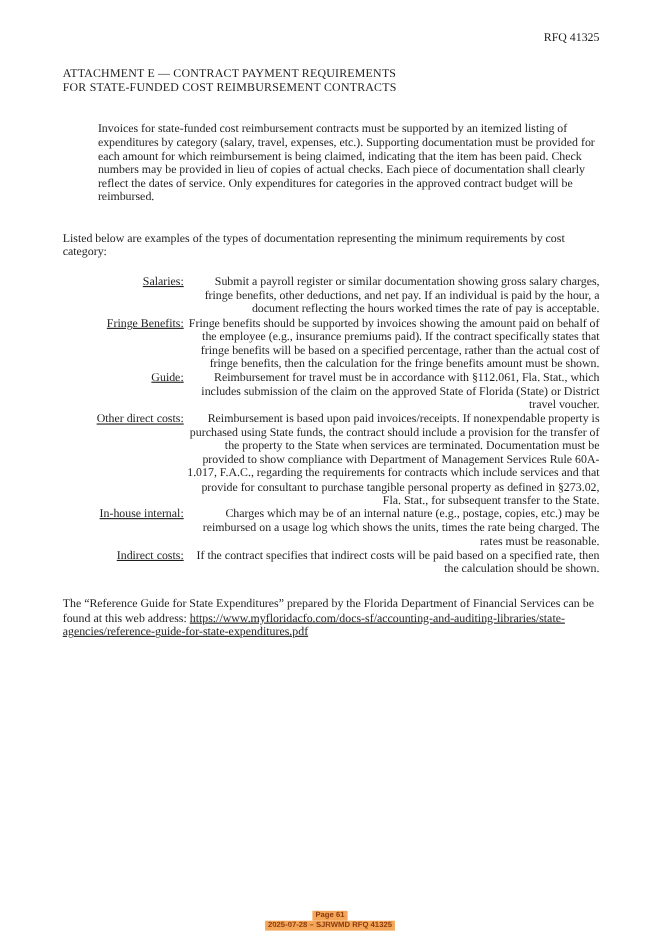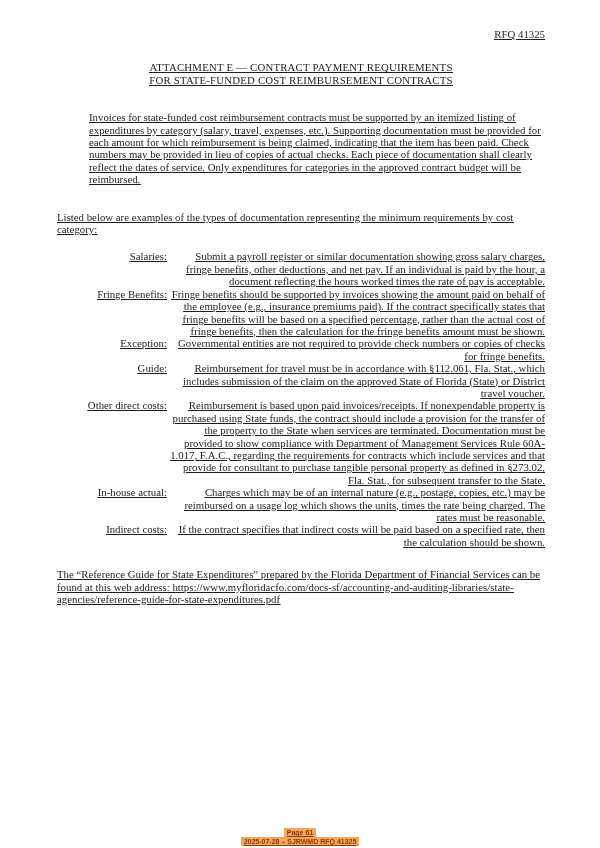--- a/index.html
+++ b/index.html
@@ -1,31 +1,31 @@
 <!DOCTYPE html>
 <html><head>
 <meta charset="utf-8">
 <style>
-  * { margin: 0; padding: 0; box-sizing: border-box; text-decoration: underline; }
+  * { margin: 0; padding: 0; box-sizing: border-box; }
   html, body { background: #ffffff; }
   .page {
     position: relative;
     width: 600px;
     height: 848px;
     margin: 0 auto;
     background: #ffffff;
     font-family: "Liberation Serif", serif;
     font-size: 10.8px;
     line-height: 12.4px;
     color: #1d1d1d;
     overflow: hidden;
   }
   .content { padding: 28px 55px 0 57px; }
   .doc-ref { text-align: right; }
-  .title-block { margin-top: 21px; text-align: center; }
+  .title-block { margin-top: 21px; }
   .title-line { letter-spacing: 0.2px; }
   .para-1 { margin-top: 25px; margin-left: 32px; }
   .para-2 { margin-top: 25px; }
   .category-list { margin-top: 15px; }
   .category-row { display: flex; align-items: flex-start; text-align: right; }
   .category-label {
     flex: 0 0 110px;
     text-decoration: underline;
     text-underline-offset: 1px;
   }
@@ -80,37 +80,33 @@
       <div class="category-row">
         <span class="category-label">Salaries:</span>
         <span class="category-desc">Submit a payroll register or similar documentation showing gross salary charges, fringe benefits, other deductions, and net pay. If an individual is paid by the hour, a document reflecting the hours worked times the rate of pay is acceptable.</span>
       </div>
 
       <div class="category-row">
         <span class="category-label">Fringe Benefits:</span>
         <span class="category-desc">Fringe benefits should be supported by invoices showing the amount paid on behalf of the employee (e.g., insurance premiums paid). If the contract specifically states that fringe benefits will be based on a specified percentage, rather than the actual cost of fringe benefits, then the calculation for the fringe benefits amount must be shown.</span>
       </div>
 
-      <div class="category-row">
-        <span class="category-label">Exception:</span>
-        <span class="category-desc">Governmental entities are not required to provide check numbers or copies of checks for fringe benefits.</span>
-      </div>
 
       <div class="category-row">
         <span class="category-label">Guide:</span>
         <span class="category-desc">Reimbursement for travel must be in accordance with §112.061, Fla. Stat., which includes submission of the claim on the approved State of Florida (State) or District travel voucher.</span>
       </div>
 
       <div class="category-row">
         <span class="category-label">Other direct costs:</span>
         <span class="category-desc">Reimbursement is based upon paid invoices/receipts. If nonexpendable property is purchased using State funds, the contract should include a provision for the transfer of the property to the State when services are terminated. Documentation must be provided to show compliance with Department of Management Services Rule 60A-1.017, F.A.C., regarding the requirements for contracts which include services and that provide for consultant to purchase tangible personal property as defined in §273.02, Fla. Stat., for subsequent transfer to the State.</span>
       </div>
 
       <div class="category-row">
-        <span class="category-label">In-house actual:</span>
+        <span class="category-label">In-house internal:</span>
         <span class="category-desc">Charges which may be of an internal nature (e.g., postage, copies, etc.) may be reimbursed on a usage log which shows the units, times the rate being charged. The rates must be reasonable.</span>
       </div>
 
       <div class="category-row">
         <span class="category-label">Indirect costs:</span>
         <span class="category-desc">If the contract specifies that indirect costs will be paid based on a specified rate, then the calculation should be shown.</span>
       </div>
 
     </div>
 

